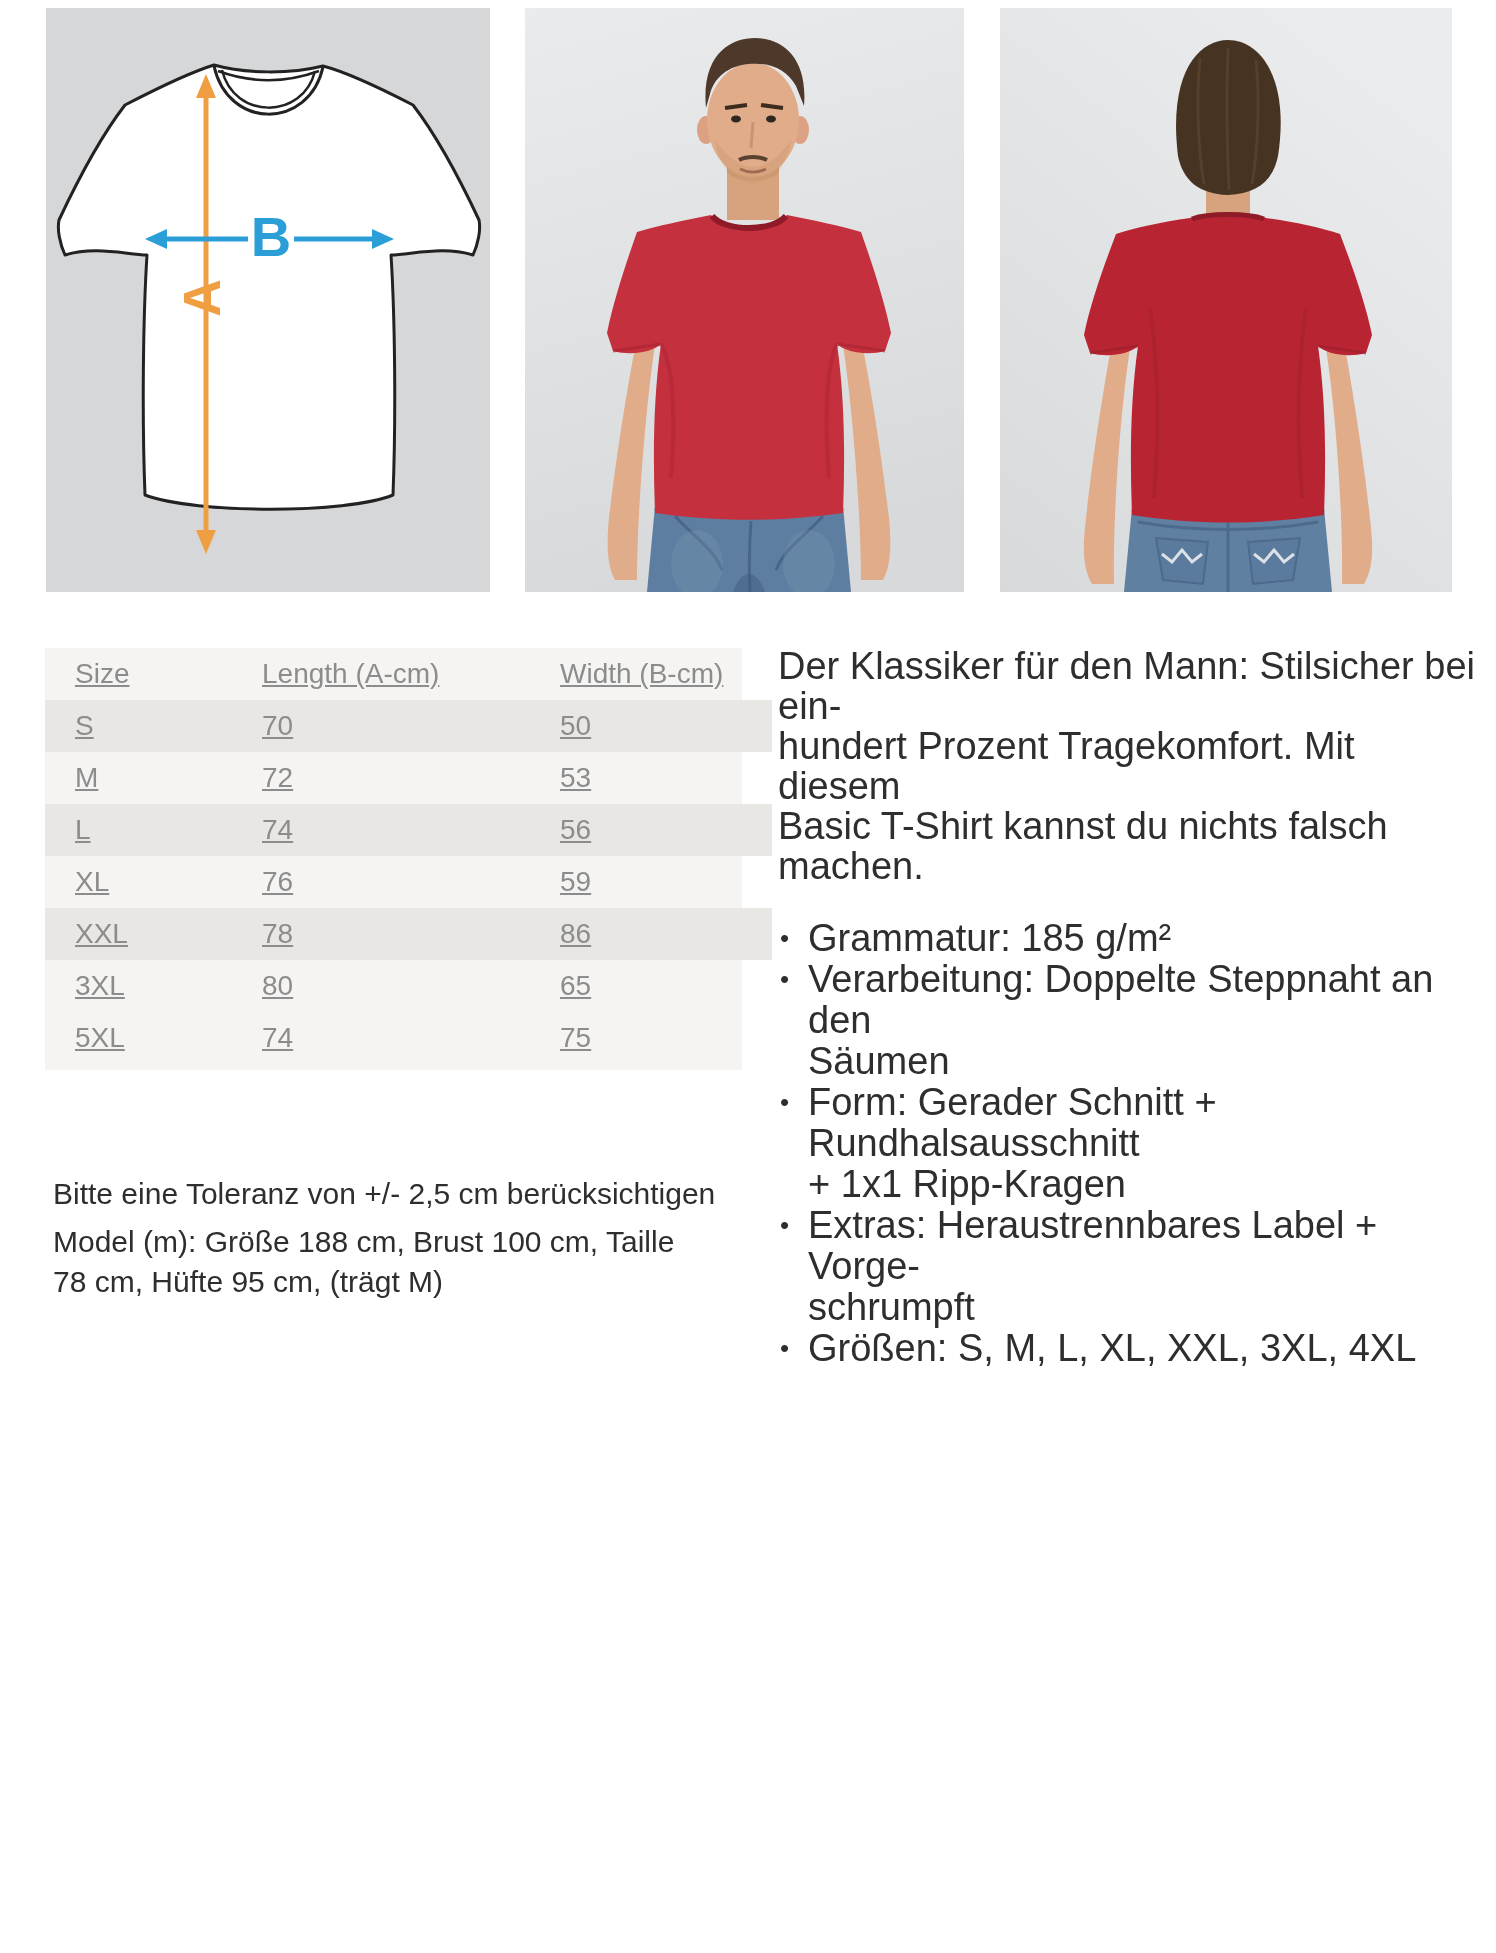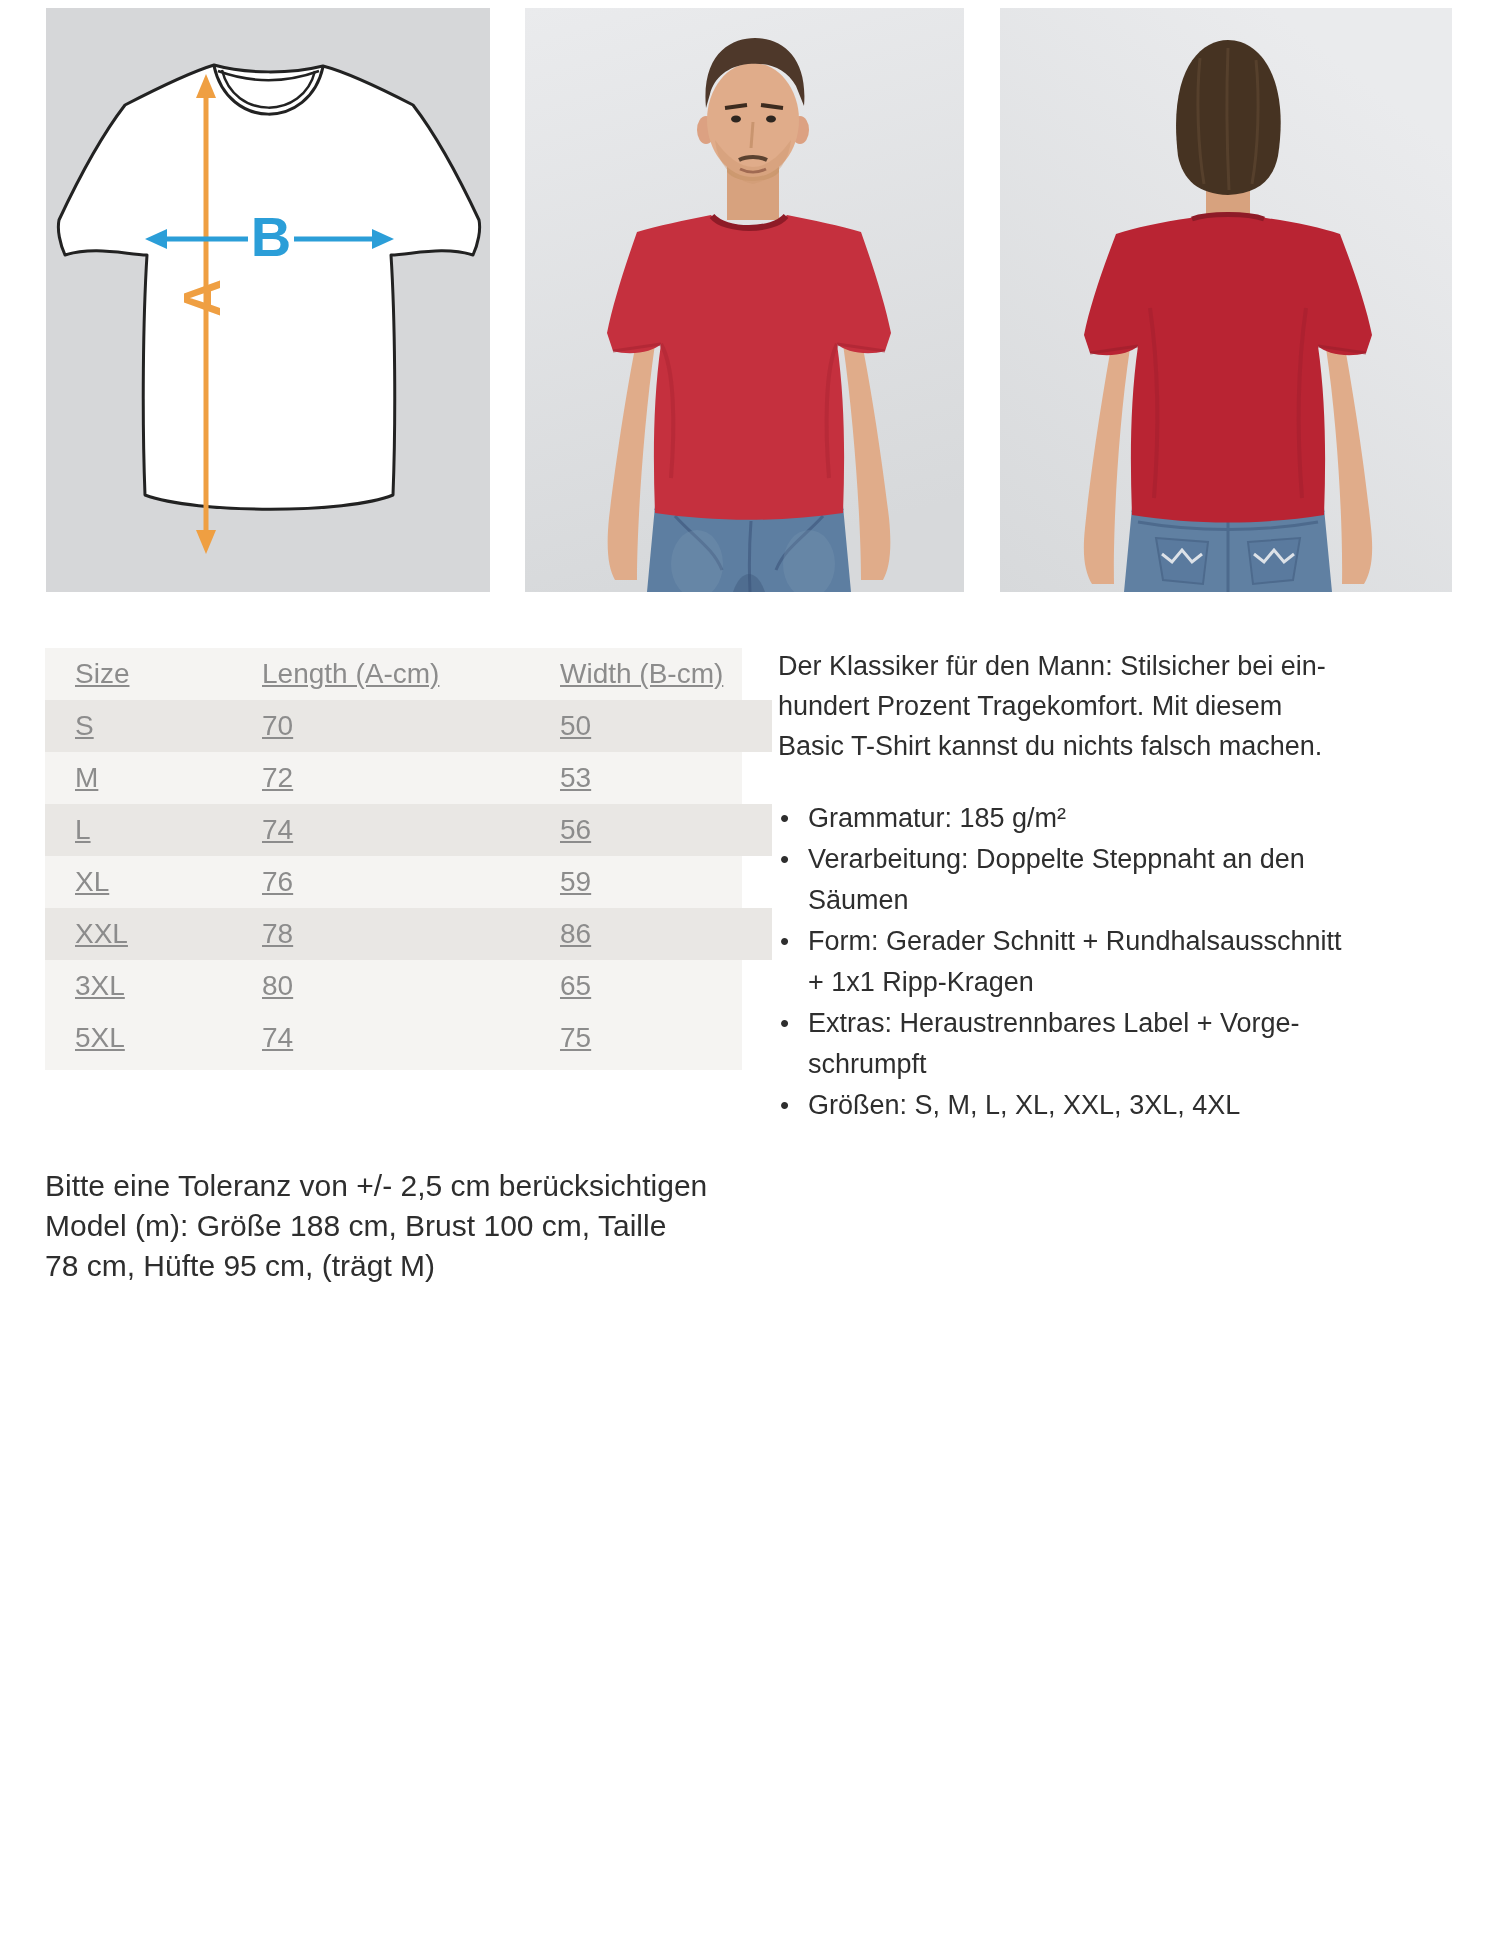--- a/index.html
+++ b/index.html
@@ -16,26 +16,26 @@
   table#size-table{border-collapse:collapse;width:697px;table-layout:fixed;
         font-size:28px;color:#8c8c8c;text-decoration:underline;}
   #size-table th,#size-table td{font-weight:normal;text-align:left;height:52px;padding:0;vertical-align:middle;}
   #size-table .c1{padding-left:30px;width:187px;}
   #size-table .c2{width:298px;margin-left:12px;}
   #size-table .c3{width:212px;}
   #size-table tr.shaded{background:#e9e7e4;}
 
   
   #notes{position:absolute;left:45px;top:1166px;width:710px;font-size:30px;line-height:40px;color:#2e2e2e;}
-  #notes p{margin:0;}
+  #notes p{margin:8px;}
   .model-text{white-space:pre-line;}
   .bold{font-weight:normal;}
 
   
-  #details{position:absolute;left:778px;top:646px;width:700px;font-size:27px;line-height:40px;color:#2e2e2e;}
+  #details{position:absolute;left:778px;top:646px;width:700px;font-size:38px;line-height:40px;color:#2e2e2e;}
   #description{margin:0;white-space:pre-line;}
   #bullet-list{list-style:none;margin:32px 0 0 0;padding:0;}
   #bullet-list li{position:relative;padding-left:30px;white-space:pre-line;line-height:41px;margin:0;}
   #bullet-list li::before{content:"\2022";position:absolute;left:2px;top:0;color:#2e2e2e;font-size:26px;}
 </style>
 </head>
 <body>
 
 <div id="page">
 

